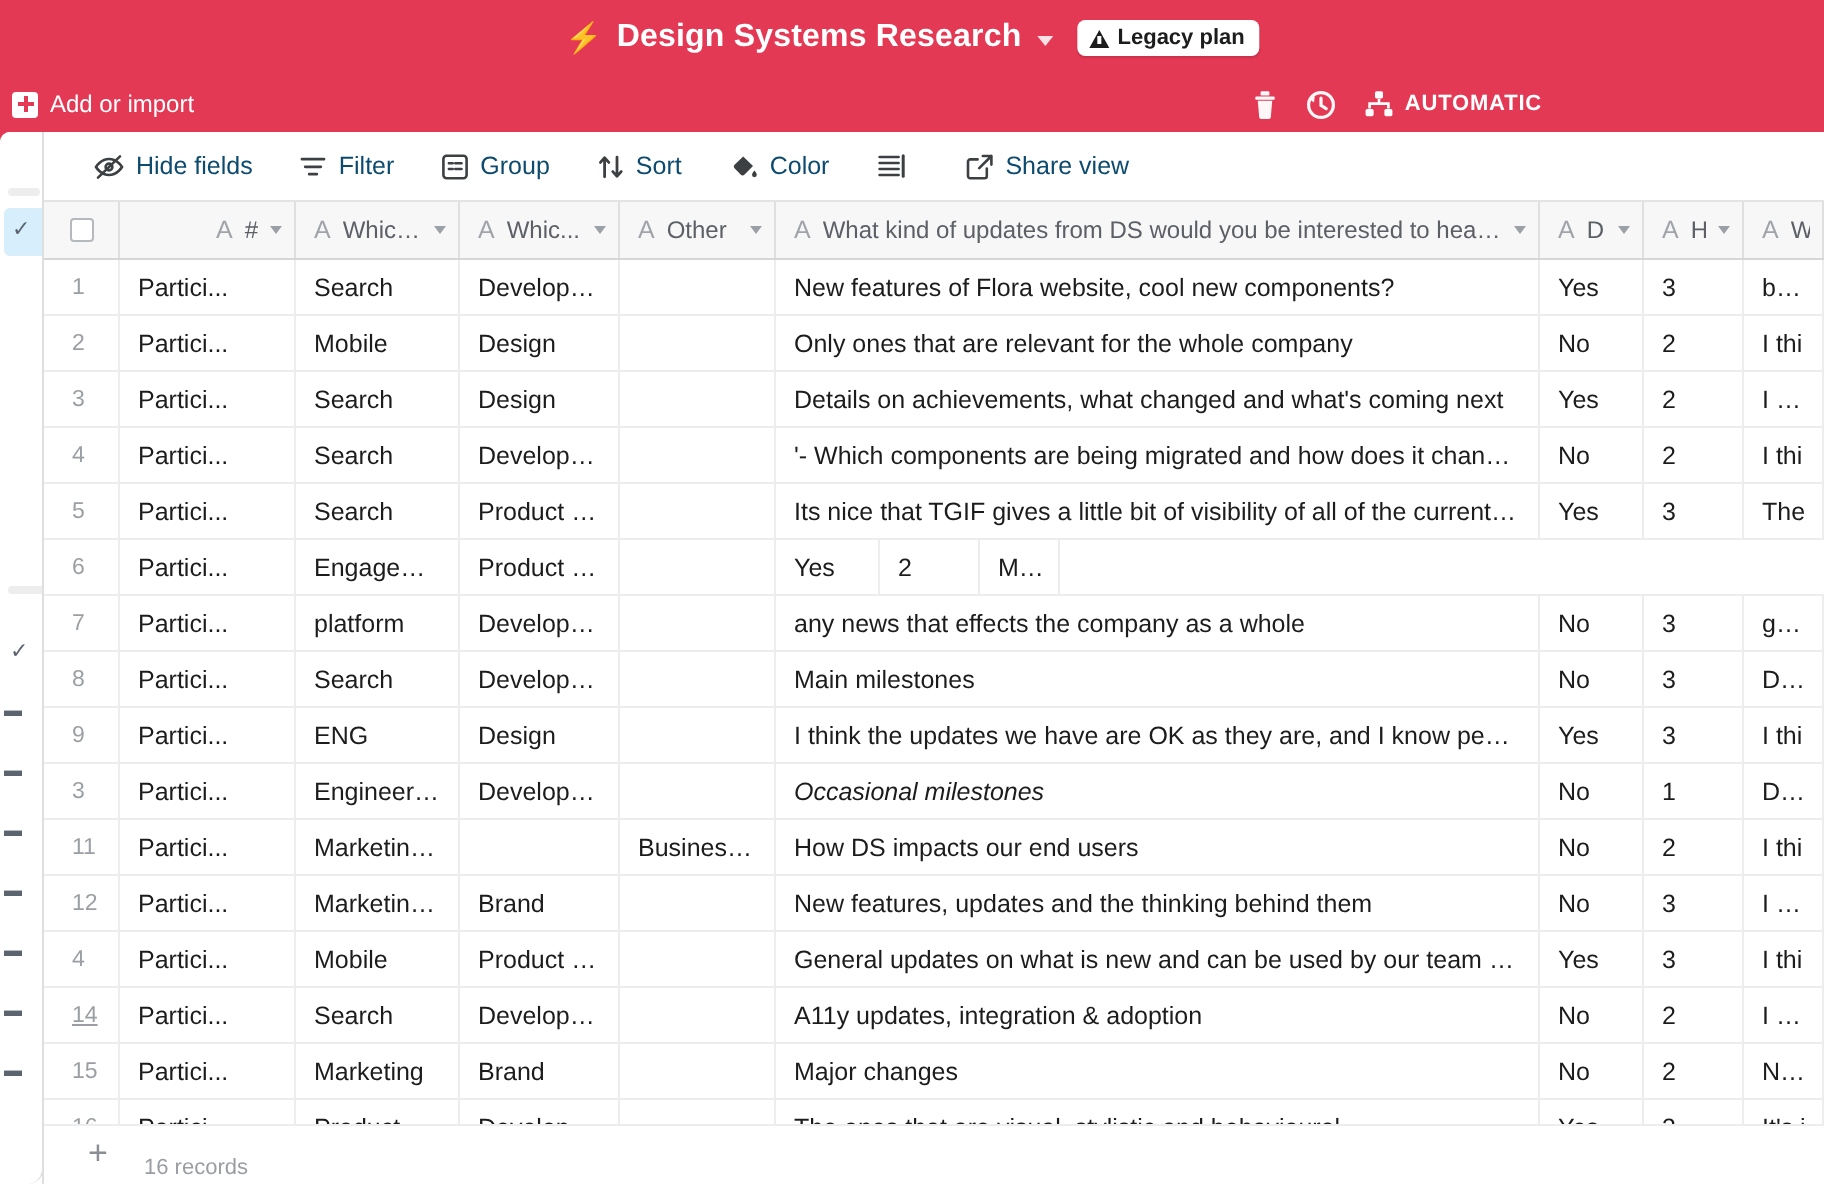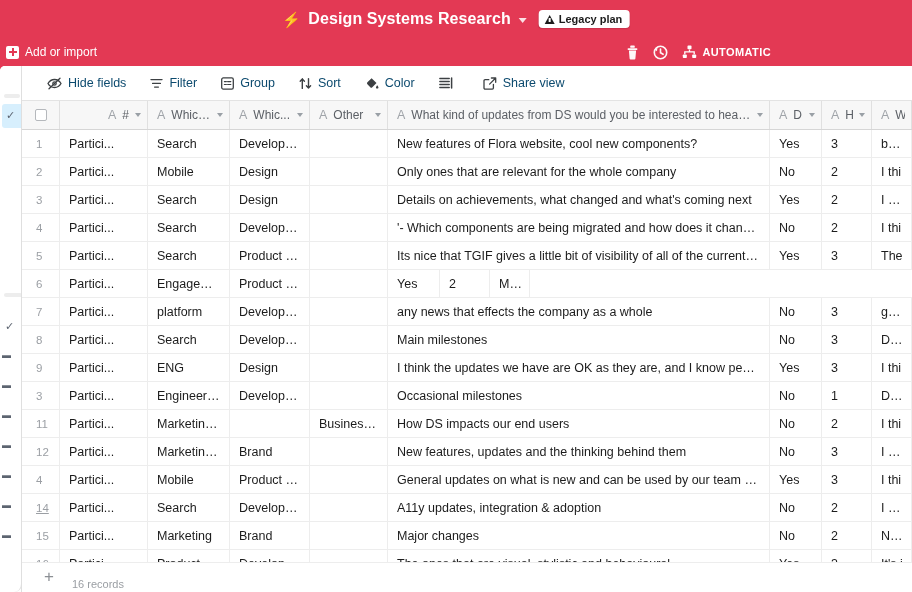--- a/index.html
+++ b/index.html
@@ -721,21 +721,21 @@
             </div>
             <div class="cell" style="width: 82px;">
               <span>Engineering</span>
             </div>
             <div class="cell" style="width: 80px;">
               <span>Developm...</span>
             </div>
             <div class="cell" style="width: 78px;">
               <span></span>
             </div>
-            <div class="cell" style="width: 382px;">
+            <div class="cell" style="width: 382px; font-style: italic;">
               <span>Occasional milestones</span>
             </div>
             <div class="cell" style="width: 52px;">
               <span>No</span>
             </div>
             <div class="cell" style="width: 50px;">
               <span>1</span>
             </div>
             <div class="cell" style="width: 40px;">
               <span>Didn</span>

